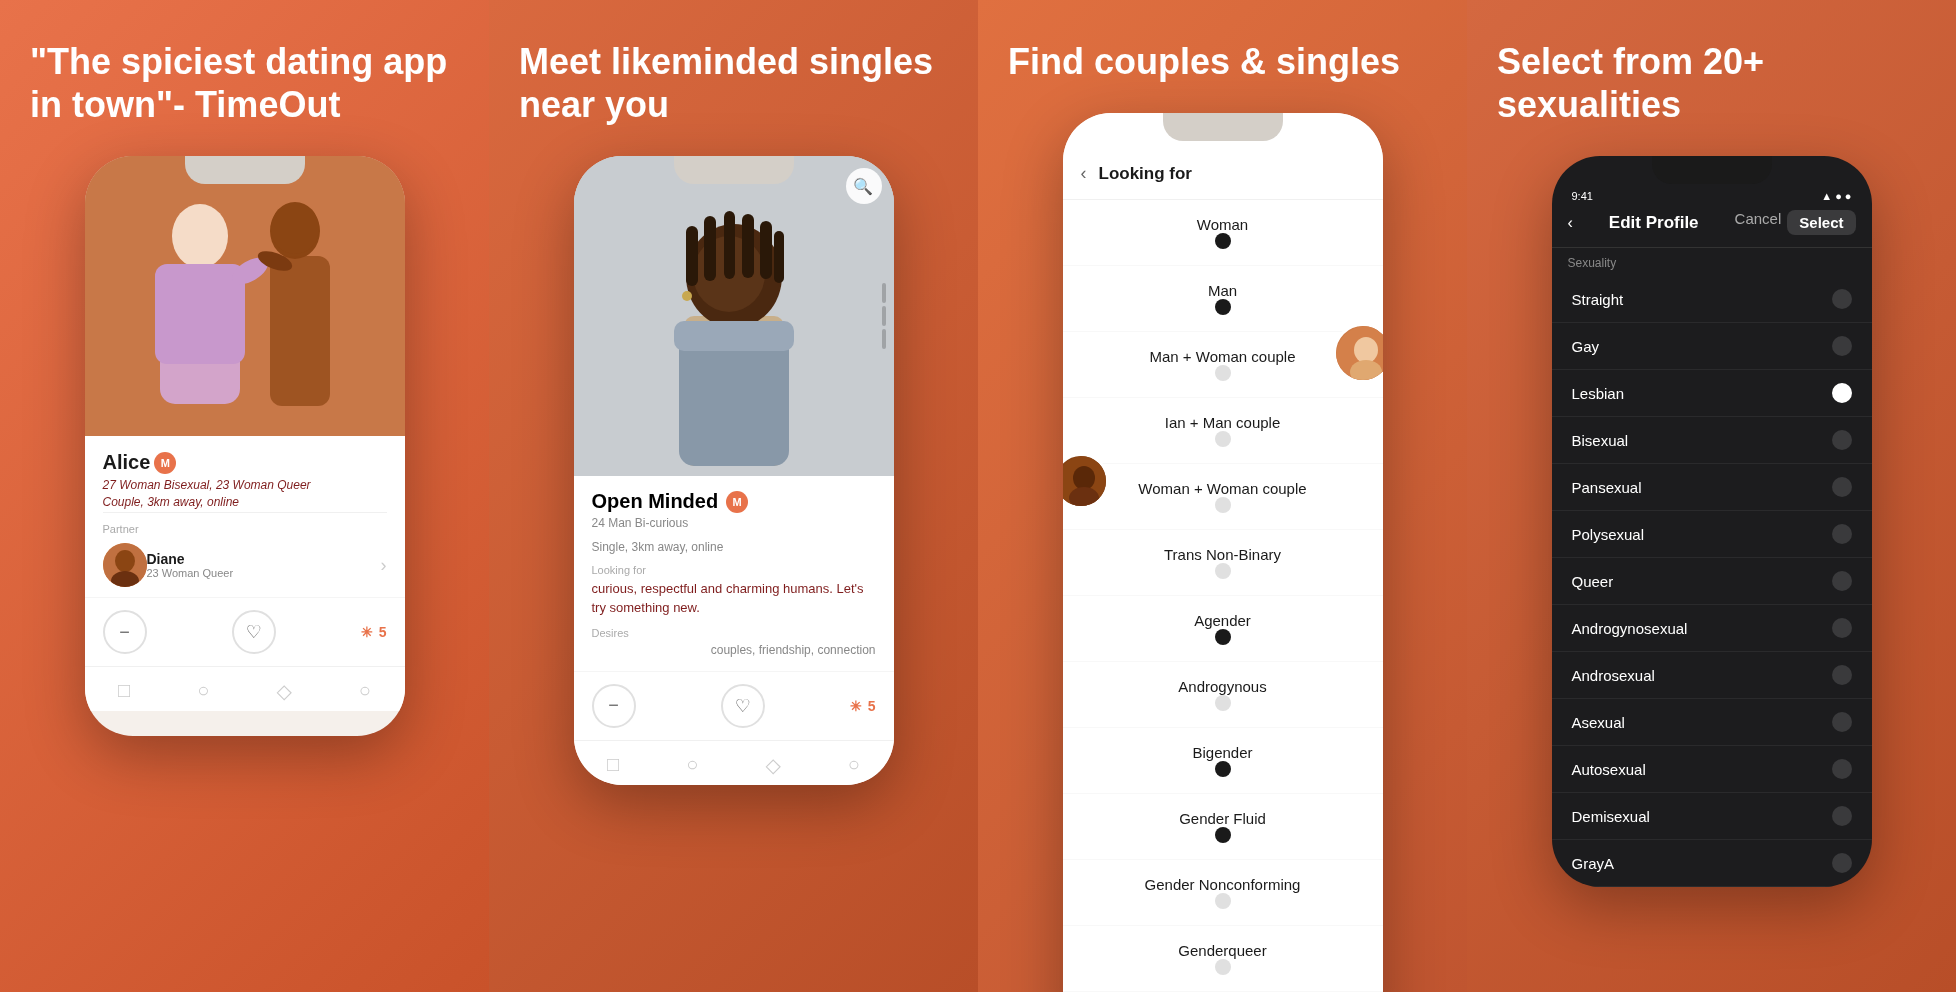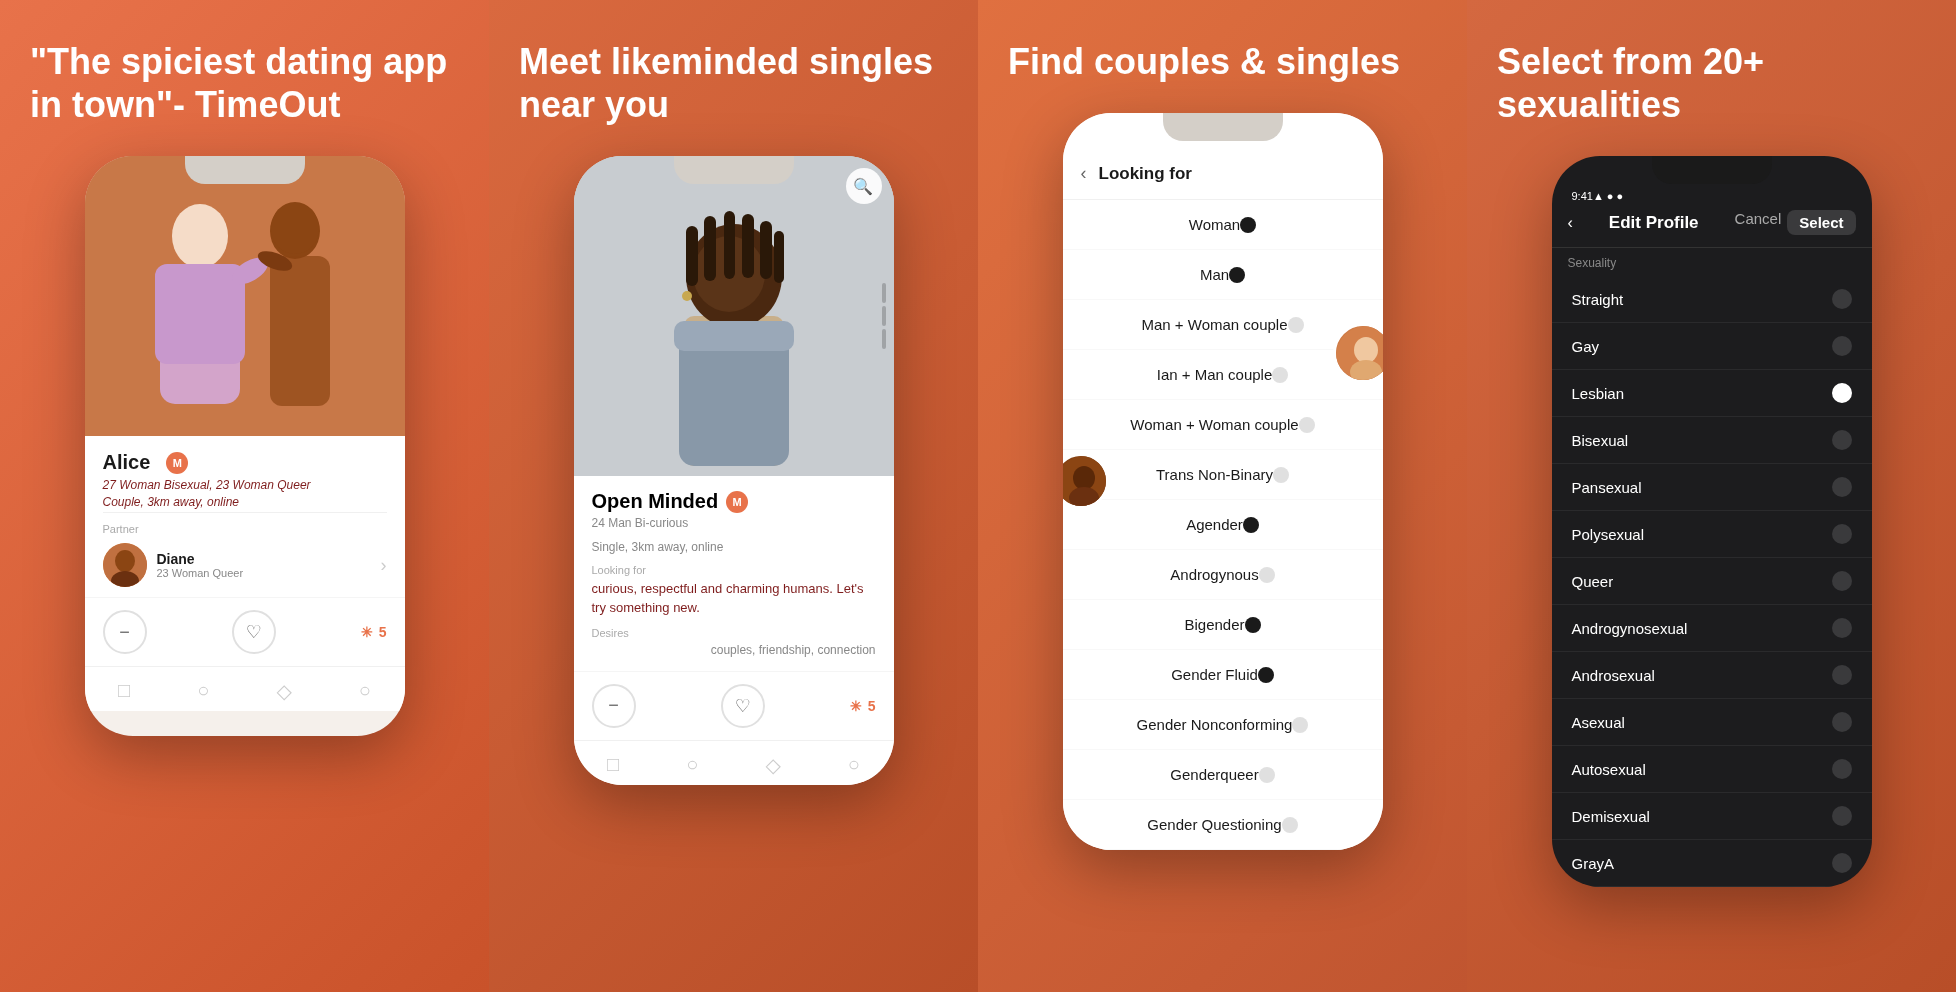--- a/index.html
+++ b/index.html
@@ -81,21 +81,21 @@
       padding: 15px 18px 10px;
       background: white;
     }
 
     .profile-name {
       font-size: 20px;
       font-weight: 700;
       color: #1a1a1a;
       display: flex;
       align-items: center;
-      gap: 16px;
+      gap: 4px;
       margin-bottom: 4px;
     }
 
     .badge-m {
       width: 22px;
       height: 22px;
       background: #E8724A;
       border-radius: 50%;
       display: inline-flex;
       align-items: center;
@@ -120,21 +120,21 @@
 
     .partner-label {
       font-size: 11px;
       color: #aaa;
       margin-bottom: 8px;
     }
 
     .partner-row {
       display: flex;
       align-items: center;
-      gap: 10px;
+      gap: 0;
       justify-content: space-between;
     }
 
     .partner-avatar {
       width: 44px;
       height: 44px;
       border-radius: 50%;
       background: linear-gradient(135deg, #e0904a, #c05a30);
       overflow: hidden;
       flex-shrink: 0;
@@ -306,24 +306,25 @@
     }
 
     .lf-title {
       font-size: 17px;
       font-weight: 600;
       color: #1a1a1a;
     }
 
     .lf-item {
       display: flex;
-      justify-content: center;
+      justify-content: space-between;
       align-items: center;
       padding: 16px 20px;
       border-bottom: 1px solid #f8f8f8;
+      flex-direction: column;
     }
 
     .lf-item-text {
       font-size: 15px;
       color: #1a1a1a;
     }
 
     .lf-dot {
       width: 16px;
       height: 16px;
@@ -357,20 +358,21 @@
       height: 56px;
       border-radius: 50%;
       background: linear-gradient(135deg, #8B4513, #6B3010);
       border: 3px solid white;
       overflow: hidden;
       z-index: 20;
     }
 
     .dark-status-bar {
       display: flex;
+      justify-content: space-between;
       align-items: center;
       padding: 6px 20px 0;
       font-size: 11px;
       color: white;
       margin-top: 28px;
     }
 
     .dark-header {
       display: flex;
       justify-content: space-between;

